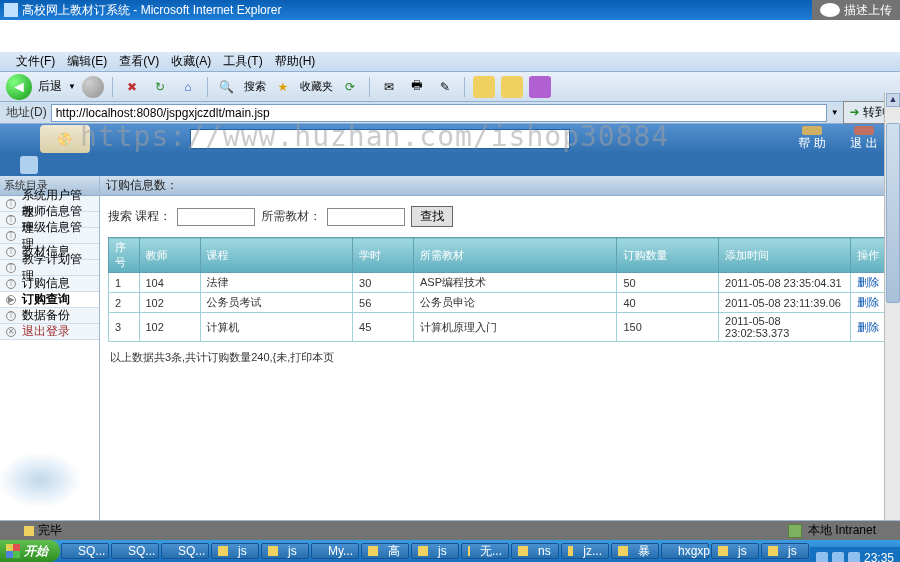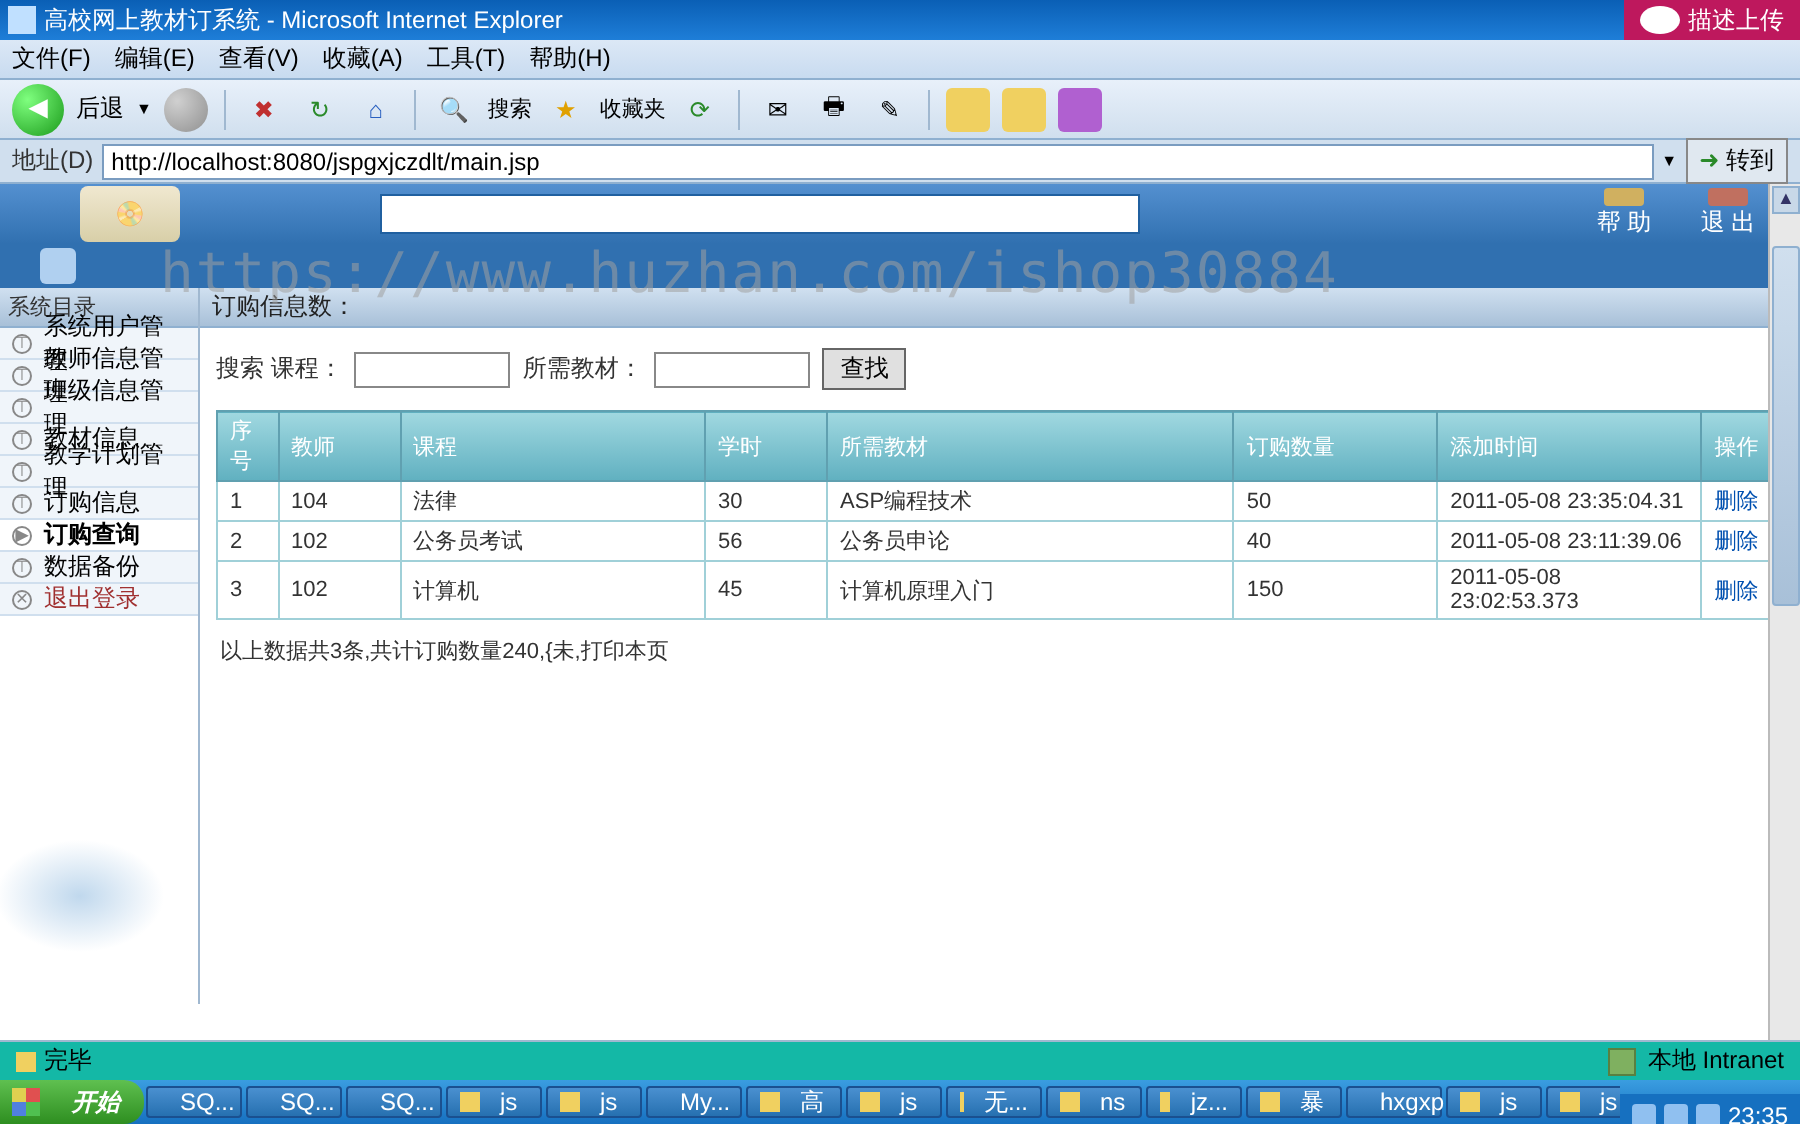--- a/index.html
+++ b/index.html
@@ -2,25 +2,25 @@
 <html><head>
   <meta charset="utf-8">
   <style>
     * { margin: 0; padding: 0; box-sizing: border-box; font-family: "SimSun", "宋体", Arial, sans-serif; font-size: 12px; }
     body { width: 900px; height: 562px; background: #fff; overflow: hidden; position: relative; }
     
     
     .titlebar { height: 20px; background: linear-gradient(#0a5fb5, #1e7ed8); display: flex; align-items: center; padding: 0 4px; color: #fff; }
     .titlebar .icon { width: 14px; height: 14px; background: #c0e0ff; margin-right: 4px; }
     .titlebar .title { flex: 1; }
-    .cloud-badge { position: absolute; right: 0; top: 0; height: 20px; background: #be185d; color: #fff; padding: 0 8px; display: flex; align-items: center; gap: 4px; }
+    .cloud-badge { position: absolute; right: 0; top: 0; height: 20px; background: #737373; color: #fff; padding: 0 8px; display: flex; align-items: center; gap: 4px; }
     .cloud-badge .cloud { width: 20px; height: 14px; background: #fff; border-radius: 50%; }
     
     
-    .menubar { height: 20px; background: linear-gradient(#dce8f6, #c8dbf0); border-bottom: 1px solid #8fb0d0; display: flex; align-items: center; padding: 0 6px; }
+    .menubar { height: 20px; background: linear-gradient(#dce8f6, #c8dbf0); border-bottom: 1px solid #8fb0d0; display: flex; align-items: center; padding: 0 16px; margin-top: 32px; }
     .menubar span { margin-right: 12px; cursor: pointer; }
     
     
     .toolbar { height: 30px; background: linear-gradient(#e8f0fa, #d0dfee); border-bottom: 1px solid #8fb0d0; display: flex; align-items: center; padding: 0 6px; gap: 6px; }
     .tb-btn { width: 22px; height: 22px; border-radius: 3px; display: flex; align-items: center; justify-content: center; }
     .tb-back { width: 26px; height: 26px; border-radius: 50%; background: radial-gradient(circle at 30% 30%, #7fff7f, #1a9a1a); color: #fff; font-size: 16px; display: flex; align-items: center; justify-content: center; }
     .tb-fwd { width: 22px; height: 22px; border-radius: 50%; background: radial-gradient(circle at 30% 30%, #d0d0d0, #909090); color: #fff; }
     .tb-sep { width: 1px; height: 20px; background: #a0b8d0; margin: 0 2px; }
     
     
@@ -65,27 +65,27 @@
     
     
     table { width: calc(100% - 16px); margin: 0 8px; border-collapse: collapse; }
     thead td { background: linear-gradient(#a0d8e0, #60b0c0); color: #fff; padding: 2px 6px; border: 1px solid #60a0b0; font-size:11px; }
     tbody td { border: 1px solid #a0d0d8; padding: 2px 6px; font-size:11px; color:#333; }
     tbody td.op { color:#0050b0; cursor:pointer; }
     
     .summary { padding: 8px 10px; color: #333; font-size:11px; }
     
     
-    .statusbar { position:absolute; bottom:22px; left:0; right:0; height: 20px; background: #14b8a6; border-top: 1px solid #a0b8d0; display: flex; align-items: center; padding: 0 8px; font-size:11px; }
+    .statusbar { position:absolute; bottom:22px; left:0; right:0; height: 20px; background: #737373; border-top: 1px solid #a0b8d0; display: flex; align-items: center; padding: 0 24px; font-size:11px; }
     .statusbar .right { margin-left:auto; display:flex; align-items:center; gap:6px; }
     .statusbar .right .gicon { width:14px; height:14px; background:#7fb060; border:1px solid #5a8040; }
     
     
     .taskbar { position:absolute; bottom:0; left:0; right:0; height: 22px; background: linear-gradient(#3a9de0, #1670c0); display: flex; align-items: center; padding: 0; }
-    .start-btn { height:22px; padding: 0 12px 0 6px; background: linear-gradient(#5fc050, #2e8e20); color:#fff; font-style:italic; font-weight:bold; display:flex; align-items:center; gap:16px; border-radius: 0 10px 10px 0; justify-content: flex-end; }
+    .start-btn { height:22px; padding: 0 12px 0 6px; background: linear-gradient(#5fc050, #2e8e20); color:#fff; font-style:italic; font-weight:bold; display:flex; align-items:center; gap:4px; border-radius: 0 10px 10px 0; justify-content: flex-end; }
     .start-btn .win { width:14px; height:14px; background: conic-gradient(#e05050 0 25%, #50c050 25% 50%, #5080e0 50% 75%, #e0d050 75% 100%); }
     .task-item { height:16px; margin:0 1px; padding: 0 6px; background: linear-gradient(#4a90d0, #2670b0); color:#fff; font-size:10px; display:flex; align-items:center; gap:10px; border:1px solid #1a5090; border-radius:2px; min-width:48px; }
     .task-item .ti { width:10px; height:10px; background:#f0d060; }
     .tray { margin-left:auto; height:22px; background:#1670c0; display:flex; align-items:center; padding:0 6px; gap:4px; color:#fff; font-size:10px;margin-top:13px; }
     .tray .ticon { width:12px; height:12px; background:#90c0f0; border-radius:2px; }
     
     
     .vscroll { position:absolute; right:0; top:92px; bottom:42px; width:16px; background:#e8e8e8; border-left:1px solid #bbb; }
     .vscroll .thumb { width:14px; height:180px; margin:16px 1px; background:linear-gradient(#d0dfee,#a8c0d8); border:1px solid #8fb0d0; border-radius:2px; }
     .vscroll .arr { width:14px; height:14px; margin:1px; background:#c8d8e8; border:1px solid #8fb0d0; text-align:center; font-size:9px; color:#336; }

